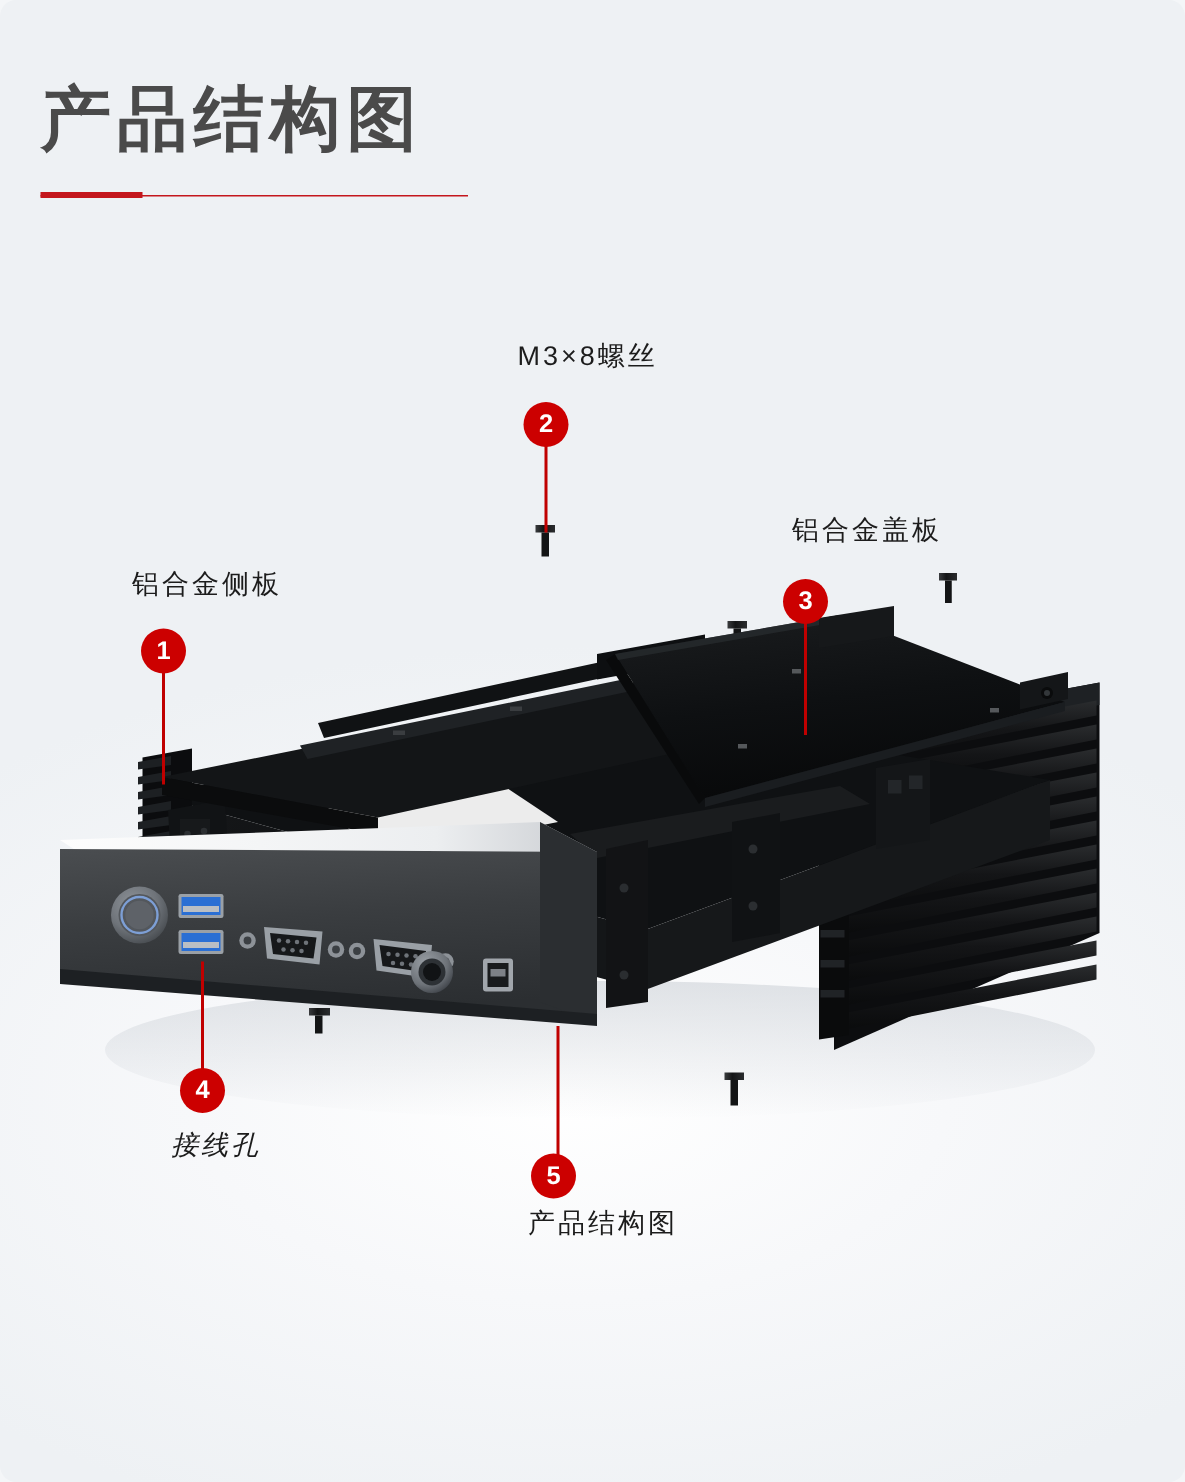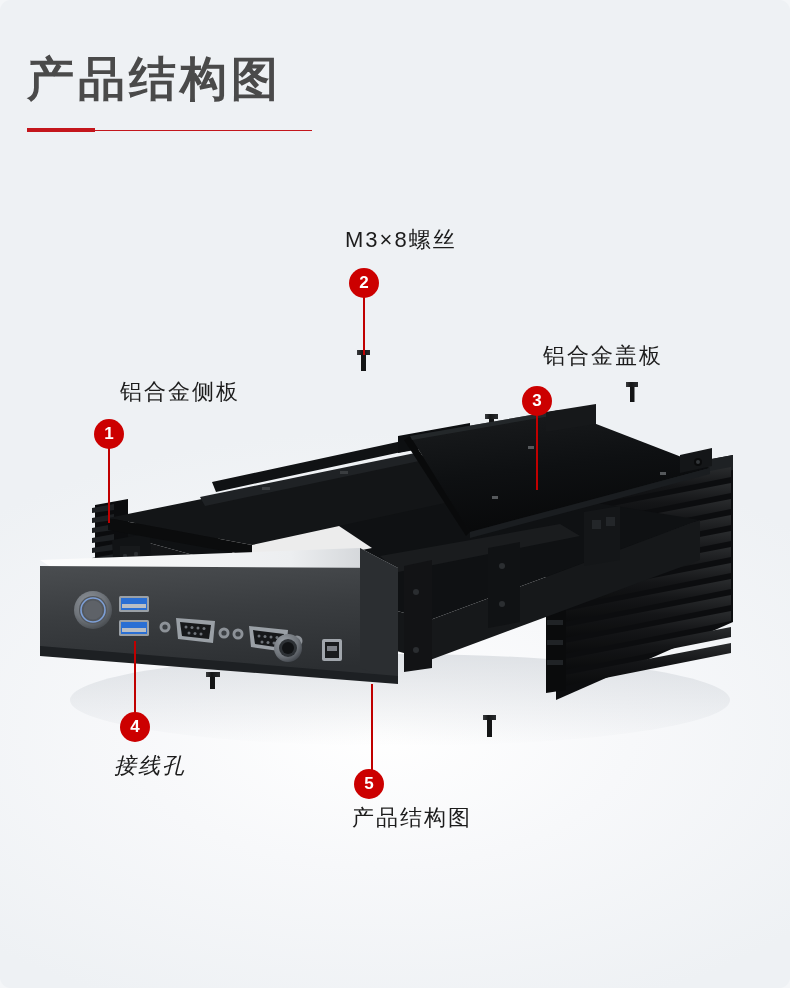--- a/index.html
+++ b/index.html
@@ -27,28 +27,28 @@
     letter-spacing:4px;
     white-space:nowrap;
   }
   .rule{position:absolute;left:27px;top:128px;width:285px;height:4px;}
   .rule .thin{position:absolute;left:0;top:1.5px;width:285px;height:1.4px;background:#c4161c;}
   .rule .thick{position:absolute;left:0;top:0;width:68px;height:4px;background:#c4161c;}
 
   
   .lbl{
     position:absolute;
-    font-size:22px;
+    font-size:18px;
     color:#1c1c1c;
     letter-spacing:2px;
     white-space:nowrap;
   }
-  #lbl-1{left:88px;top:377px;margin-left:32px;}
+  #lbl-1{left:88px;top:377px;}
   #lbl-2{left:345px;top:225px;}
-  #lbl-3{left:543px;top:341px;}
+  #lbl-3{left:528px;top:341px;}
   #lbl-4{left:114px;top:751px;font-style:italic;}
   #lbl-5{left:352px;top:803px;}
 
   
   .badge{
     position:absolute;
     width:30px;height:30px;border-radius:50%;
     background:#cc0000;
     color:#ffffff;
     font-size:17px;font-weight:bold;

